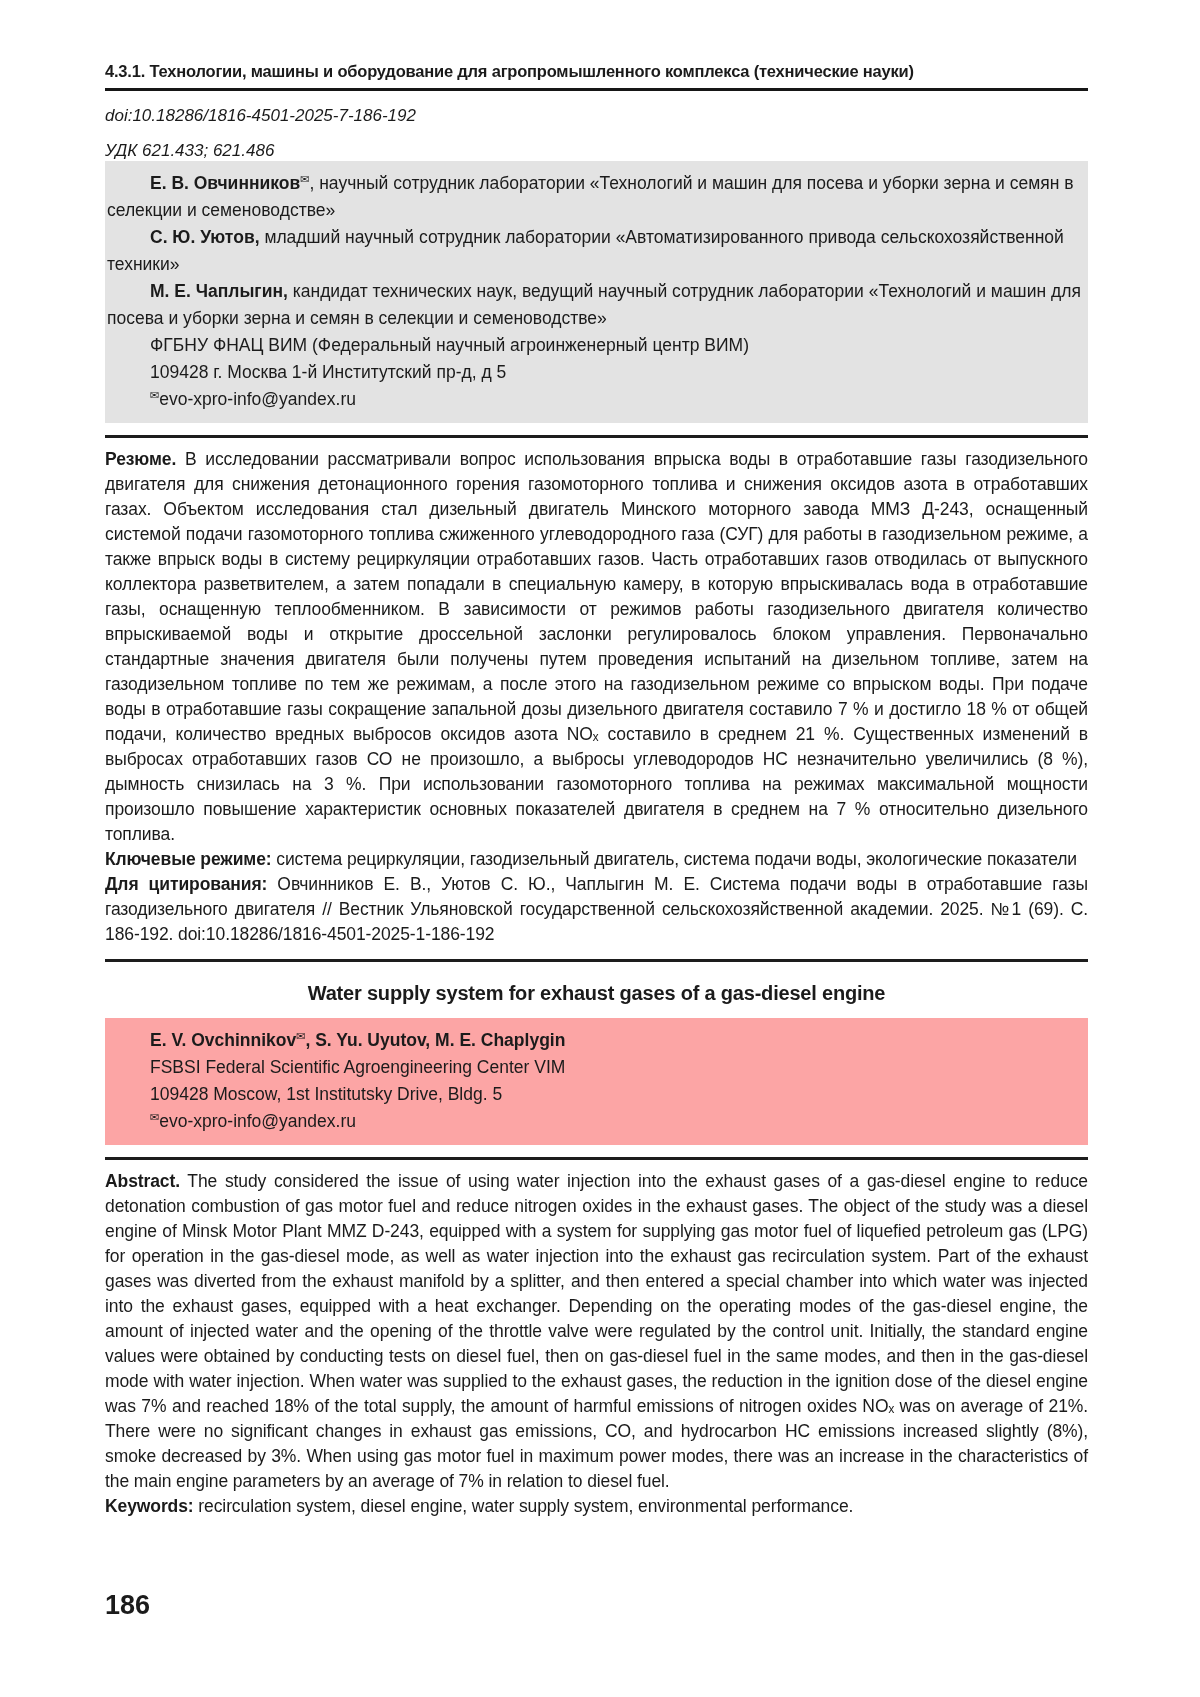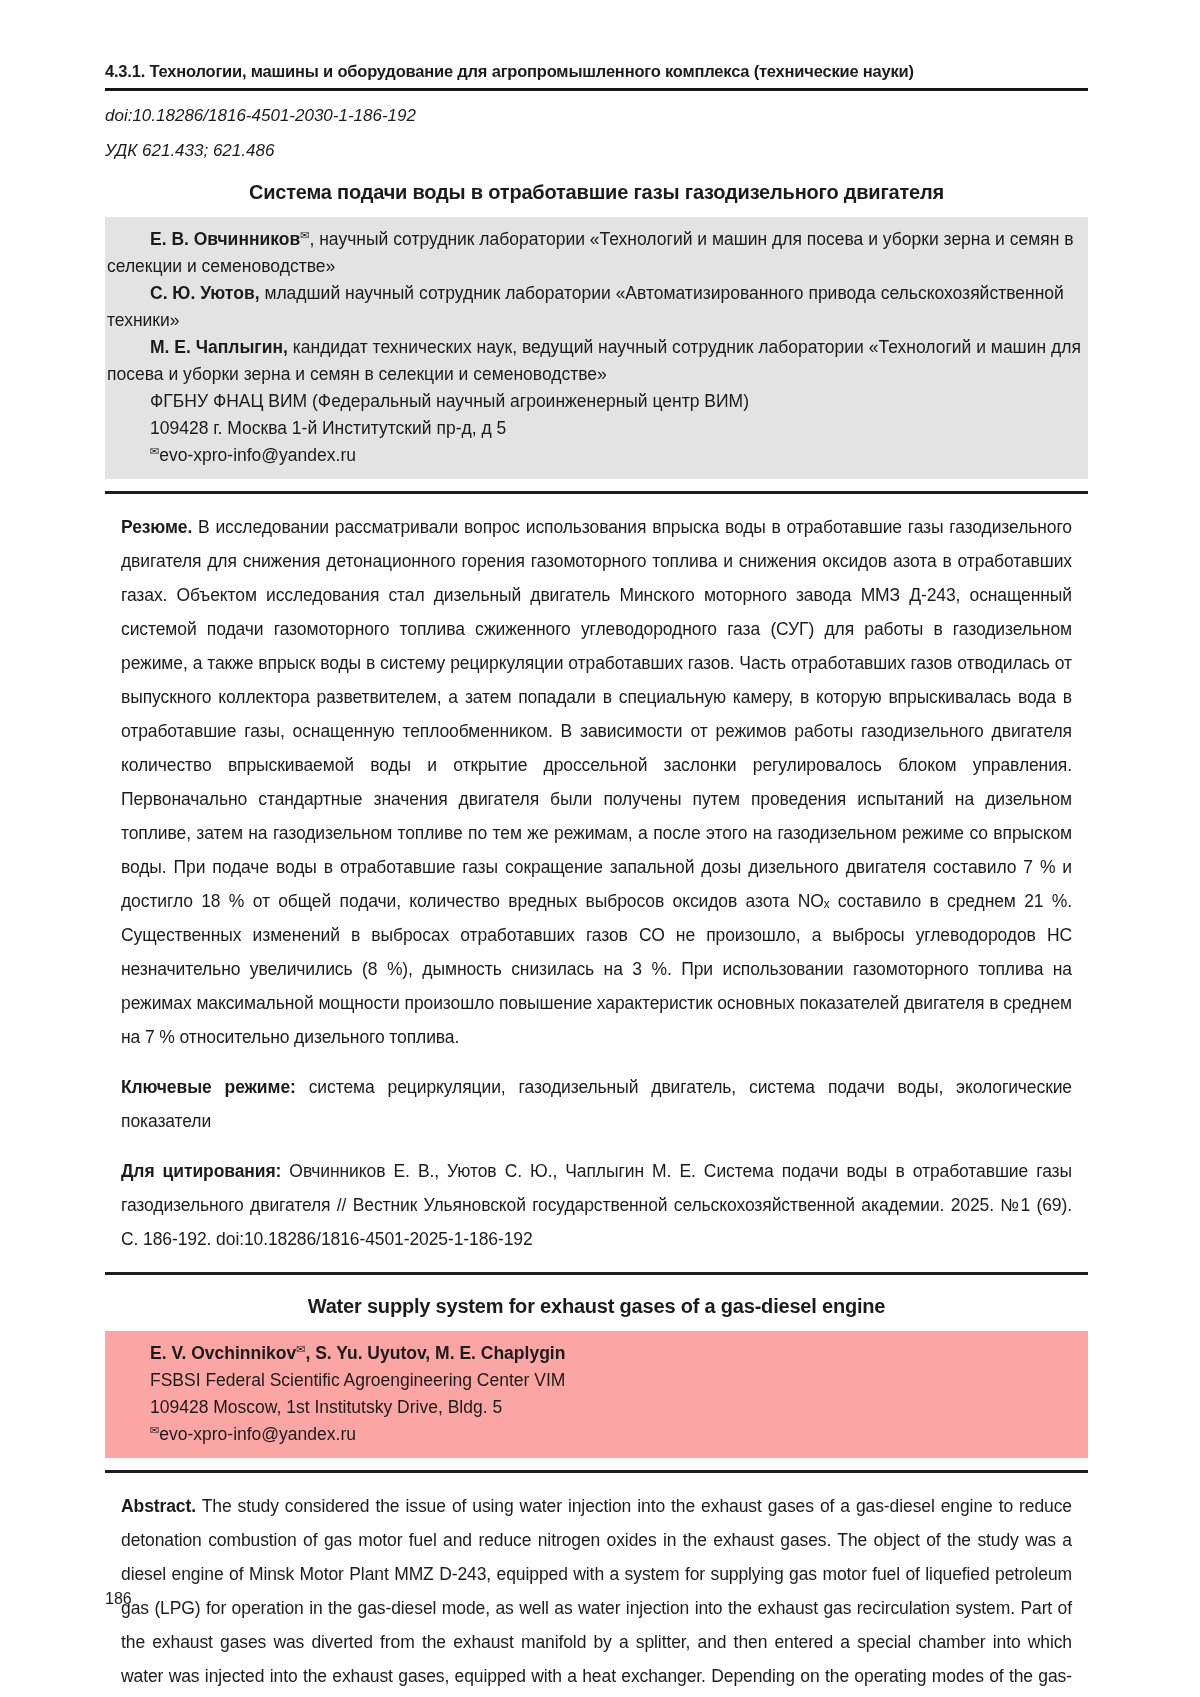--- a/index.html
+++ b/index.html
@@ -43,46 +43,45 @@
   .sup {
     font-size: 11px;
     vertical-align: 6px;
     line-height: 0;
   }
   .rule {
     border-top: 3px solid #1d1d1d;
     margin: 12px 0 9px 0;
   }
   .body-para {
-    margin: 16px;
+    margin: 0;
     font-size: 17.5px;
-    line-height: 34px;
+    line-height: 25px;
     text-align: justify;
     letter-spacing: -0.1px;
   }
   .page-number {
     position: absolute;
     left: 105px;
     top: 1590px;
-    font-weight: normal;
-    font-size: 16px;
+    font-weight: bold;
+    font-size: 27px;
   }
   b { font-weight: bold; }
 </style>
 </head>
 <body>
 
 <div class="page">
 
   <div class="running-header">4.3.1. Технологии, машины и оборудование для агропромышленного комплекса (технические науки)</div>
 
-  <div class="meta-line">doi:10.18286/1816-4501-2030-1-186-192</div>
+  <div class="meta-line">doi:10.18286/1816-4501-2025-7-186-192</div>
   <div class="meta-line">УДК 621.433; 621.486</div>
 
-  <h1 class="title-ru">Система подачи воды в отработавшие газы газодизельного двигателя</h1>
 
   <div class="authors-box" style="background-color: rgb(227, 227, 227);">
     <p><b>Е. В. Овчинников</b><span class="sup">✉</span><span>, научный сотрудник лаборатории «Технологий и машин для посева и уборки зерна и семян в селекции и семеноводстве»</span></p>
     <p><b>С. Ю. Уютов,</b><span> младший научный сотрудник лаборатории «Автоматизированного привода сельскохозяйственной техники»</span></p>
     <p><b>М. Е. Чаплыгин,</b><span> кандидат технических наук, ведущий научный сотрудник лаборатории «Технологий и машин для посева и уборки зерна и семян в селекции и семеноводстве»</span></p>
     <p>ФГБНУ ФНАЦ ВИМ (Федеральный научный агроинженерный центр ВИМ)</p>
     <p>109428 г. Москва 1-й Институтский пр-д, д 5</p>
     <p><span class="sup">✉</span><span>evo-xpro-info@yandex.ru</span></p>
   </div>
 

